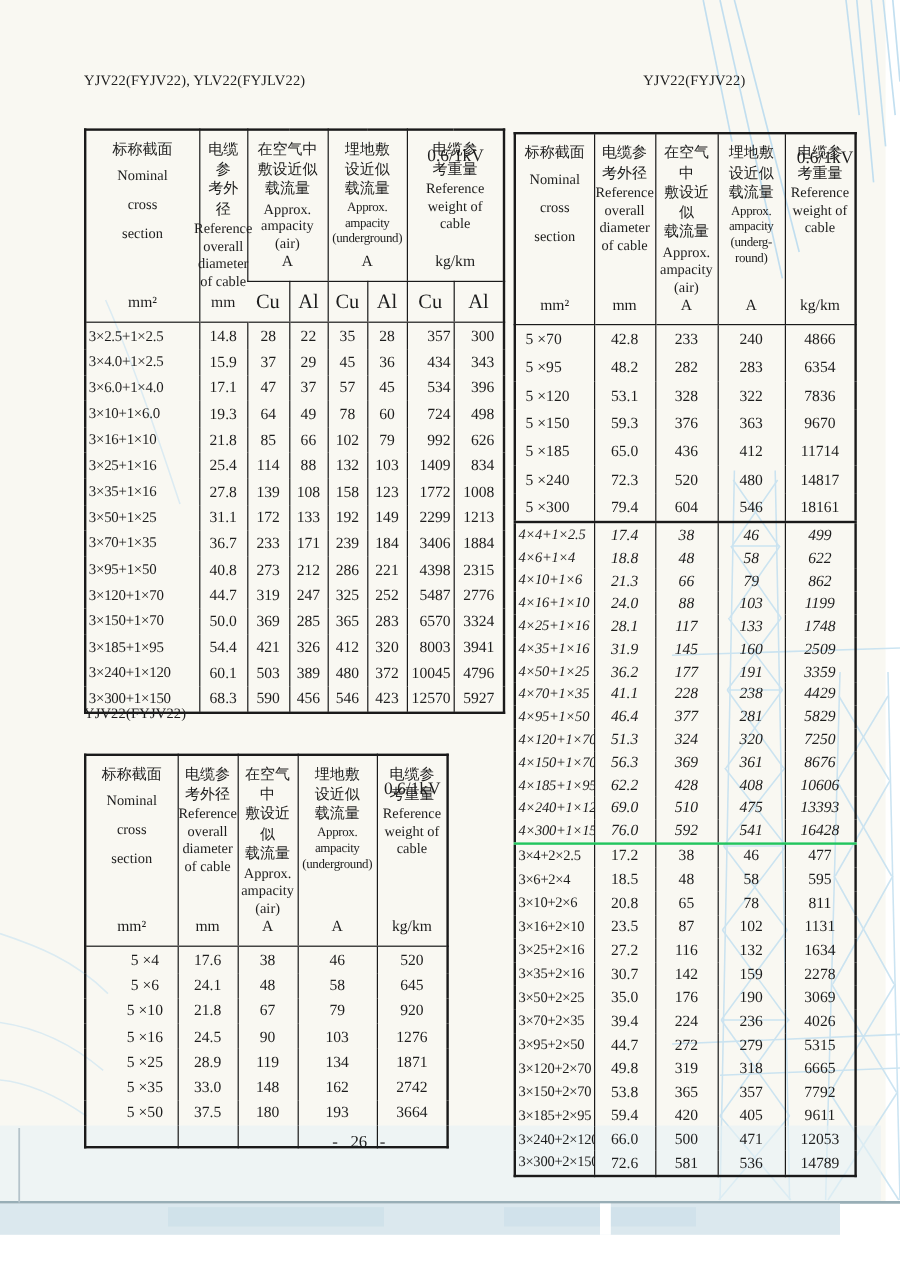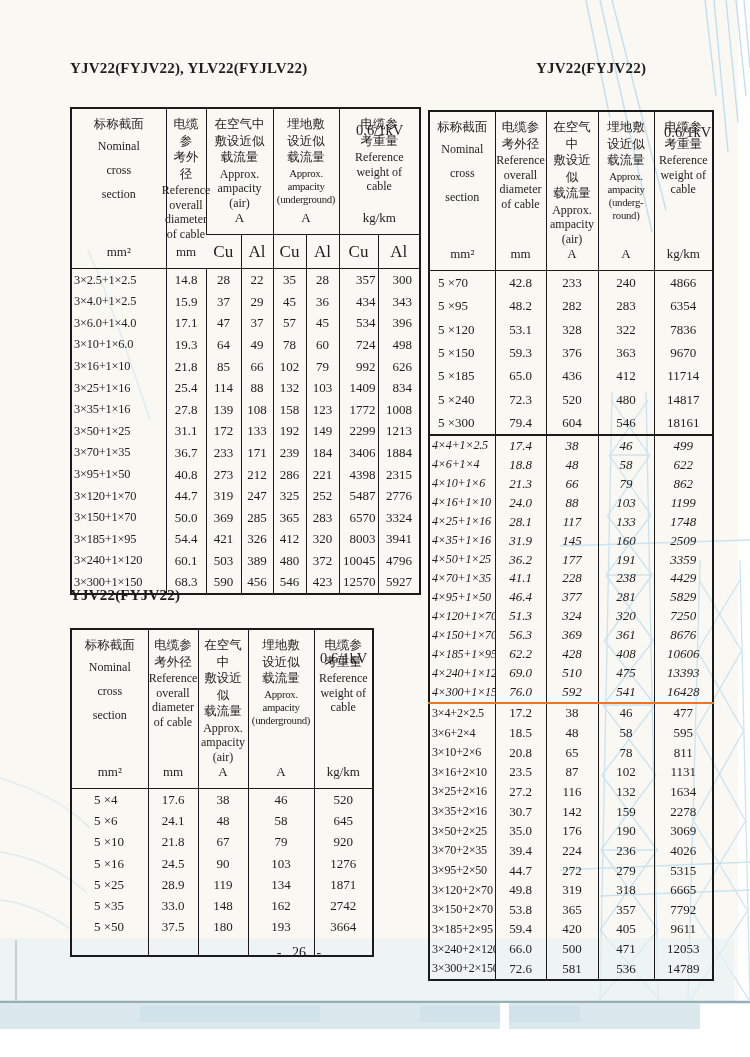--- a/index.html
+++ b/index.html
@@ -2,21 +2,21 @@
 <html><head>
 <meta charset="utf-8">
 <style>
   html,body{margin:0;padding:0;background:#ffffff;}
   .scan{position:relative;width:750px;height:1057px;overflow:hidden;
         font-family:"Liberation Serif","DejaVu Serif",serif;color:#1d1d1d;background:#ffffff;}
   .paper{position:absolute;left:0;top:0;width:738px;height:1002px;background:#f9f8f2;}
   .wm{position:absolute;left:0;top:0;z-index:1;pointer-events:none;}
   .content{position:absolute;left:0;top:0;width:100%;height:100%;z-index:2;}
 
-  .title{position:absolute;font-weight:bold;font-size:15px;letter-spacing:.2px;white-space:nowrap;}
+  .title{position:absolute;font-weight:normal;font-size:12px;letter-spacing:.2px;white-space:nowrap;}
   .volt{position:absolute;font-size:14.5px;white-space:nowrap;margin-top:40px;}
   .footer{position:absolute;top:945px;left:0;width:598px;text-align:center;font-size:14px;word-spacing:7px;}
 
   .tblwrap{position:absolute;}
   table.tbl{border-collapse:collapse;table-layout:fixed;width:100%;height:100%;background:transparent;}
   .tbl th,.tbl td{border-left:1.4px solid #1a1a1a;padding:0;vertical-align:middle;font-weight:normal;}
   .tbl th:first-child,.tbl td:first-child{border-left:none;}
   table.tbl{border:2.2px solid #1a1a1a;}
   .tbl thead th{border-bottom:1.5px solid #1a1a1a;}
   .tbl tbody td{text-align:center;font-size:13px;white-space:nowrap;overflow:hidden;}
@@ -37,29 +37,29 @@
   .t1 .hr2 th{height:33px;border-top:1.4px solid #1a1a1a;font-size:17px;text-align:center;}
   .t1 tbody td{height:21.6px;font-size:13px;}
   .t1 tbody td:first-child{text-align:left;padding-left:2px;font-size:12.4px;letter-spacing:-.2px;}
   .t1 tbody td:nth-child(7){text-align:right;padding-right:2px;}
   .t1 tbody td:nth-child(8){text-align:right;padding-right:7px;}
 
   
   .t2 thead th{height:128px;}
   .t2 tbody.rows td{height:21.2px;}
   .t2 tbody.spacer td{height:17px;}
-  .t2 tbody td:first-child{text-align:left;padding-left:22px;}
+  .t2 tbody td:first-child{text-align:center;padding-left:22px;}
 
   
   .t3 thead th{height:111px;}
   .t3 tbody.b1 td{height:23.3px;}
   .t3 tbody.b2 td{height:18.95px;}
   .t3 tbody.b3 td{height:19.65px;}
   .t3 tbody.b2{border-top:2px solid #1a1a1a;font-style:italic;}
-  .t3 tbody.b3{border-top:2px solid #f97316;}
+  .t3 tbody.b3{border-top:2px solid #22c55e;}
   .t3 tbody td:first-child{text-align:left;padding-left:2px;font-size:12.1px;letter-spacing:-.2px;}
   .t3 tbody.b1 td:first-child{padding-left:8px;font-size:13px;letter-spacing:0;}
 </style>
 </head>
 <body>
 
 <div class="scan">
   <div class="paper"></div>
 
   <svg class="wm" width="750" height="1057" viewBox="0 0 750 1057">

